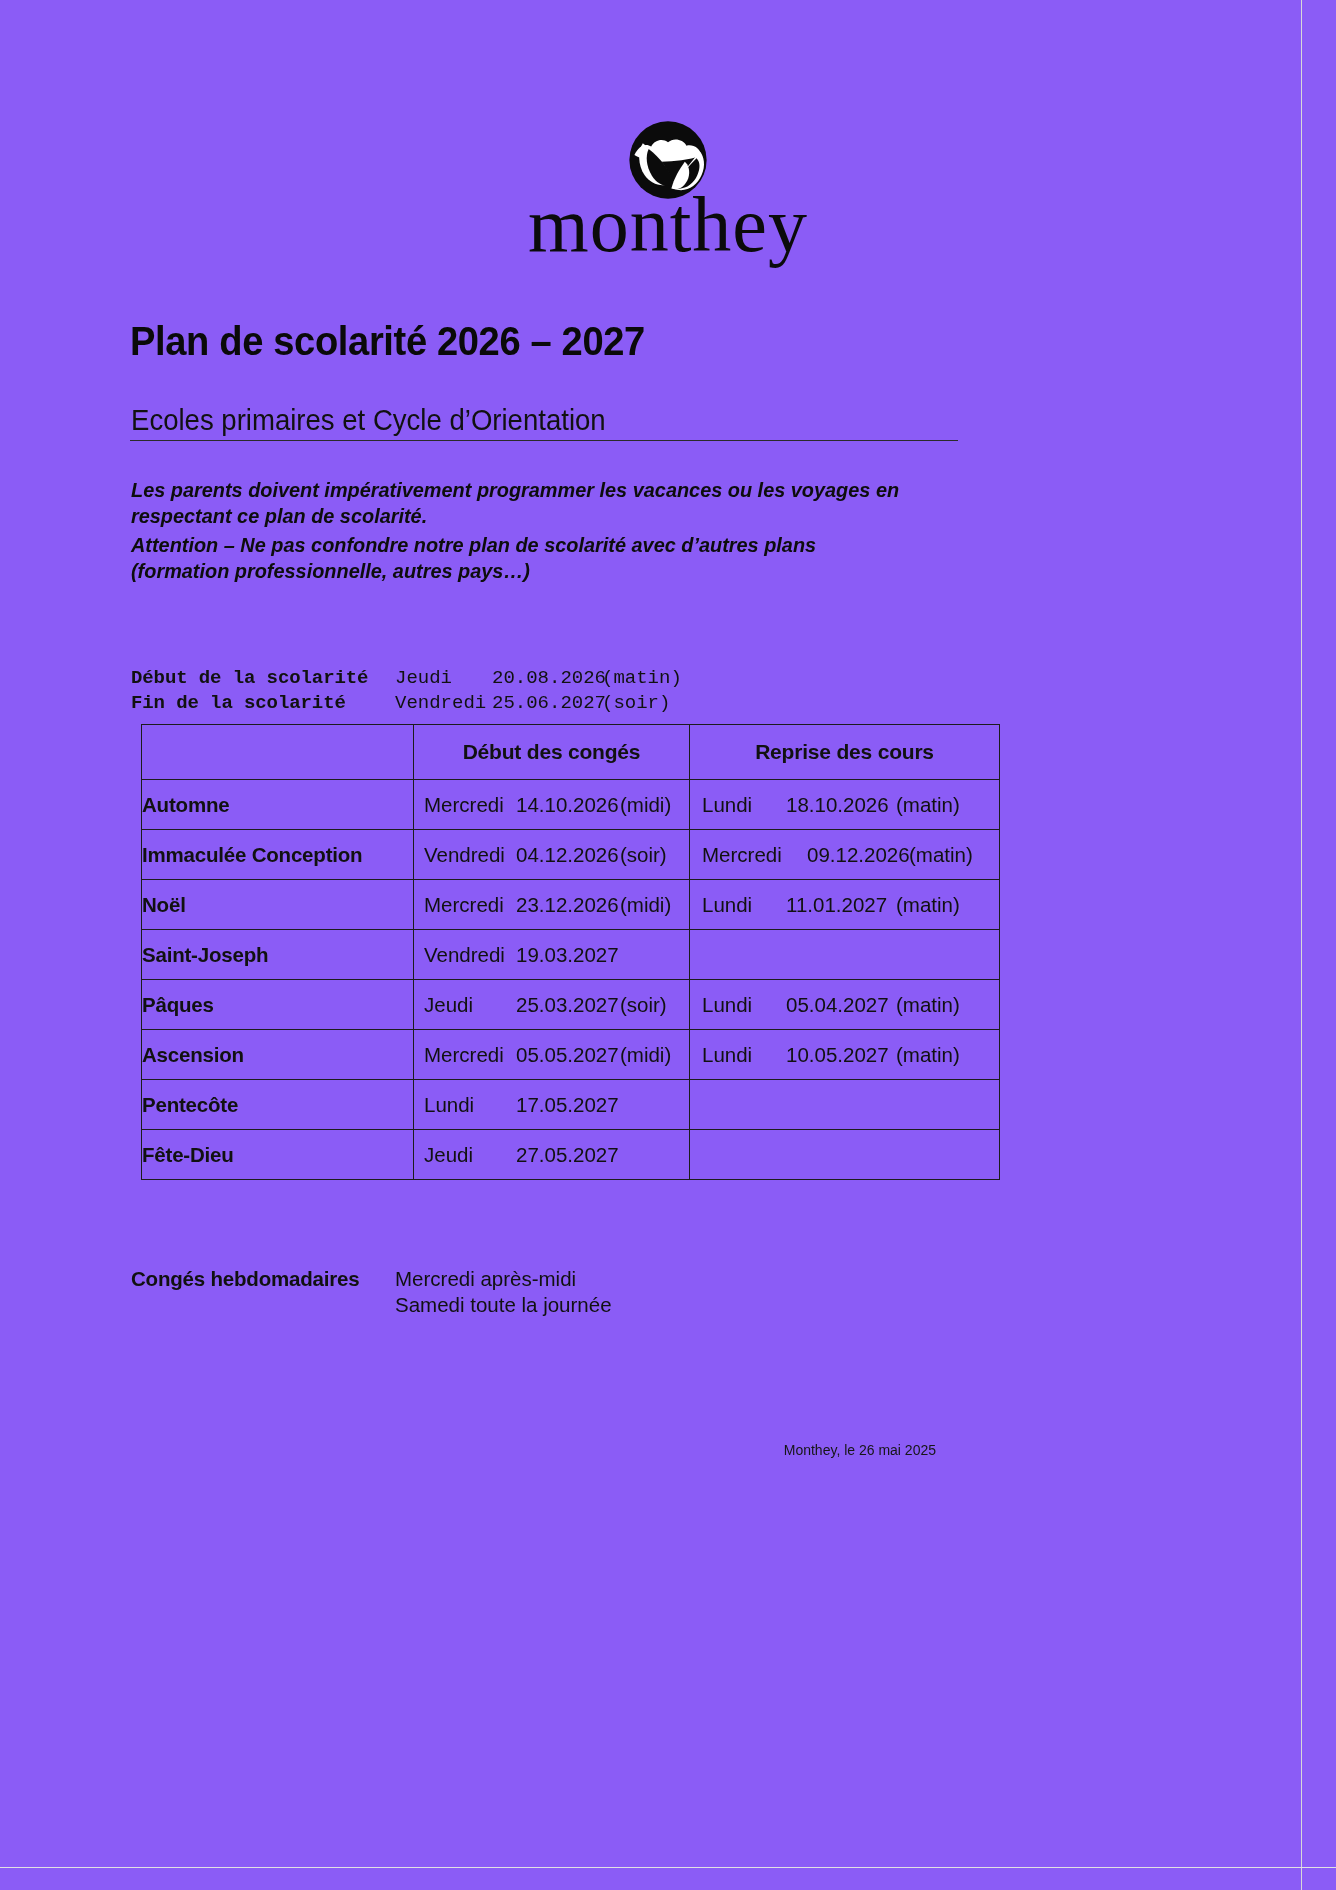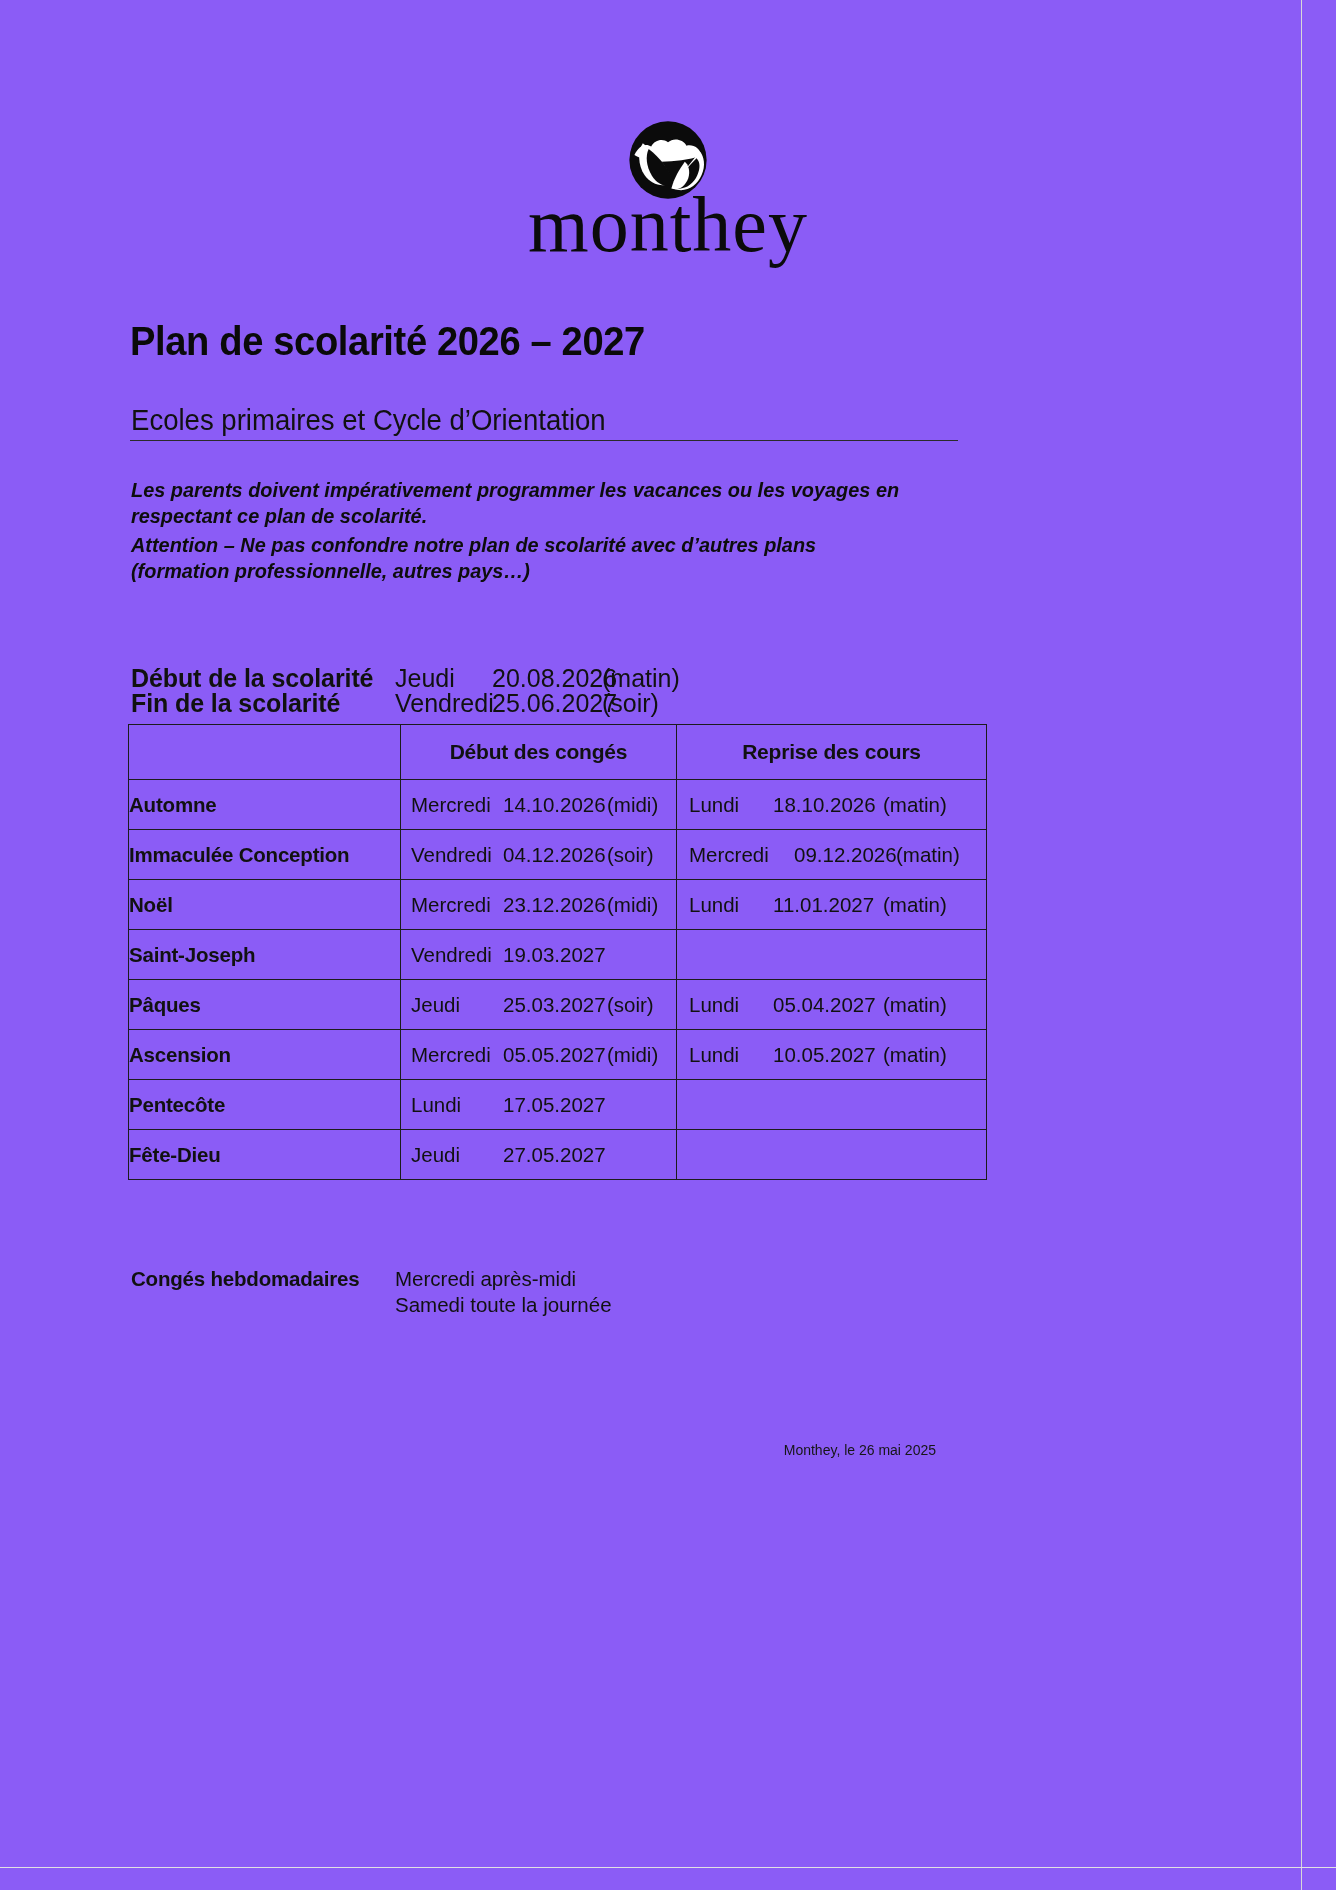--- a/index.html
+++ b/index.html
@@ -113,41 +113,42 @@
   }
   .notice-1 { top: 477px; }
   .notice-2 { top: 532px; }
   .notice .last-line { text-align: left; }
 
   
   .schedule {
     position: absolute;
     left: 131px;
     top: 634px;
-    font-size: 25px;
+    font-size: 19px;
     line-height: 25px;
+    font-family: Liberation Mono, monospace;
   }
   .schedule-row {
     display: flex;
     align-items: baseline;
     height: 25px;
   }
   .sch-label {
     width: 264px;
     font-weight: bold;
     letter-spacing: -0.1px;
   }
   .sch-day   { width: 97px; }
   .sch-date  { width: 110px; text-align: left; margin-top: 32px; }
   .sch-part  { width: 110px; }
 
   
   .vac-table {
     position: absolute;
-    left: 128px;
+    left: 141px;
     top: 724px;
     width: 858px;
     border-collapse: collapse;
     table-layout: fixed;
     font-size: 20.5px;
   }
   .vac-table td, .vac-table th {
     border: 1px solid #1c1c1c;
     padding: 0;
     vertical-align: middle;

